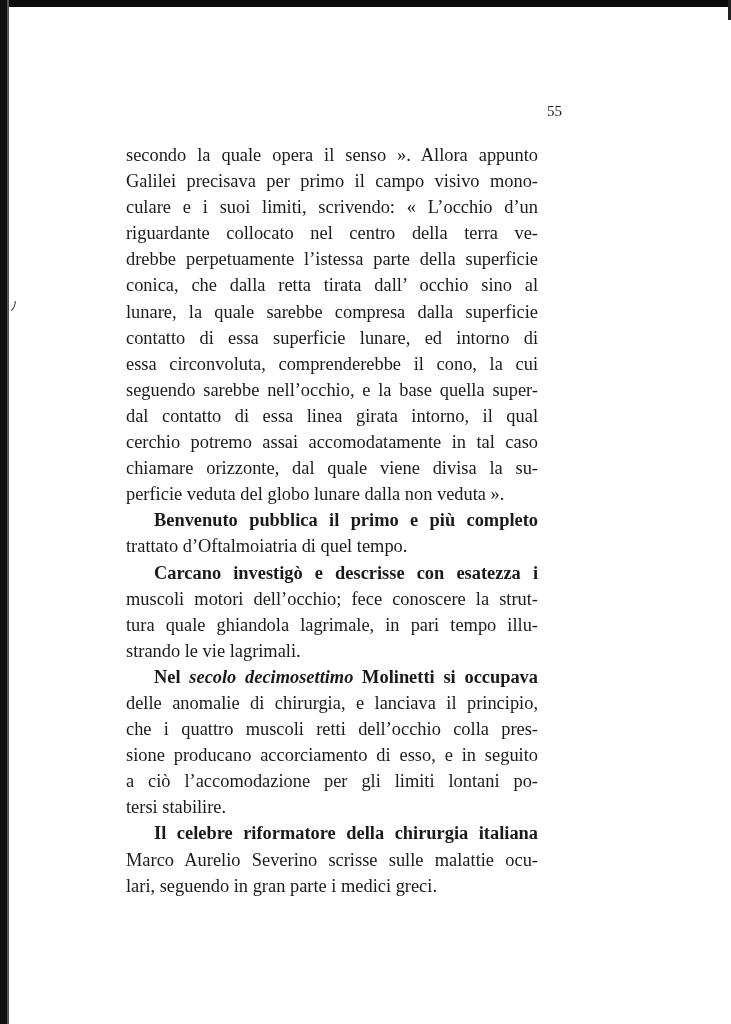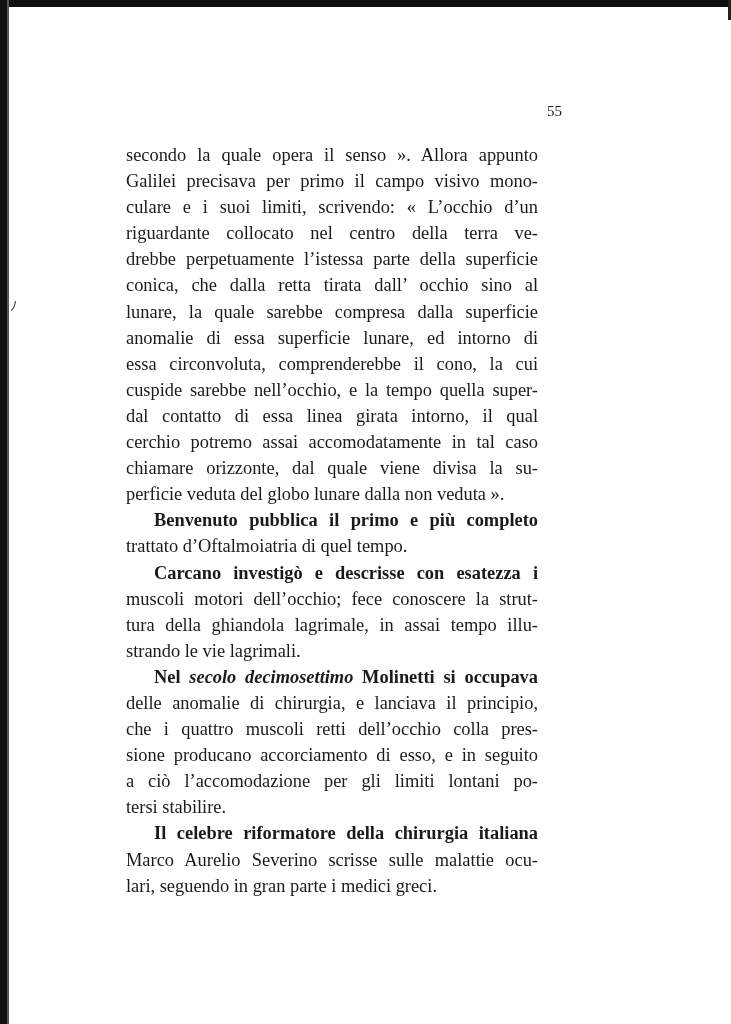--- a/index.html
+++ b/index.html
@@ -55,38 +55,38 @@
 
 <div class="text-block">
   <div>
     <span class="line">secondo la quale opera il senso ». Allora appunto</span>
     <span class="line">Galilei precisava per primo il campo visivo mono-</span>
     <span class="line">culare e i suoi limiti, scrivendo: « L’occhio d’un</span>
     <span class="line">riguardante collocato nel centro della terra ve-</span>
     <span class="line">drebbe perpetuamente l’istessa parte della superficie</span>
     <span class="line">conica, che dalla retta tirata dall’ occhio sino al</span>
     <span class="line">lunare, la quale sarebbe compresa dalla superficie</span>
-    <span class="line">anomalie di essa superficie lunare, ed intorno di</span>
+    <span class="line">contatto di essa superficie lunare, ed intorno di</span>
     <span class="line">essa circonvoluta, comprenderebbe il cono, la cui</span>
-    <span class="line">cuspide sarebbe nell’occhio, e la tempo quella super-</span>
+    <span class="line">seguendo sarebbe nell’occhio, e la base quella super-</span>
     <span class="line">dal contatto di essa linea girata intorno, il qual</span>
     <span class="line">cerchio potremo assai accomodatamente in tal caso</span>
     <span class="line">chiamare orizzonte, dal quale viene divisa la su-</span>
     <span class="line last">perficie veduta del globo lunare dalla non veduta ».</span>
   </div>
 
   <div>
     <span class="line indent">Benvenuto pubblica il primo e più completo</span>
     <span class="line last">trattato d’Oftalmoiatria di quel tempo.</span>
   </div>
 
   <div>
     <span class="line indent">Carcano investigò e descrisse con esatezza i</span>
     <span class="line">muscoli motori dell’occhio; fece conoscere la strut-</span>
-    <span class="line">tura della ghiandola lagrimale, in assai tempo illu-</span>
+    <span class="line">tura quale ghiandola lagrimale, in pari tempo illu-</span>
     <span class="line last">strando le vie lagrimali.</span>
   </div>
 
   <div>
     <span class="line indent"><span>Nel </span><em>secolo decimosettimo</em><span> Molinetti si occupava</span></span>
     <span class="line">delle anomalie di chirurgia, e lanciava il principio,</span>
     <span class="line">che i quattro muscoli retti dell’occhio colla pres-</span>
     <span class="line">sione producano accorciamento di esso, e in seguito</span>
     <span class="line">a ciò l’accomodazione per gli limiti lontani po-</span>
     <span class="line last">tersi stabilire.</span>

